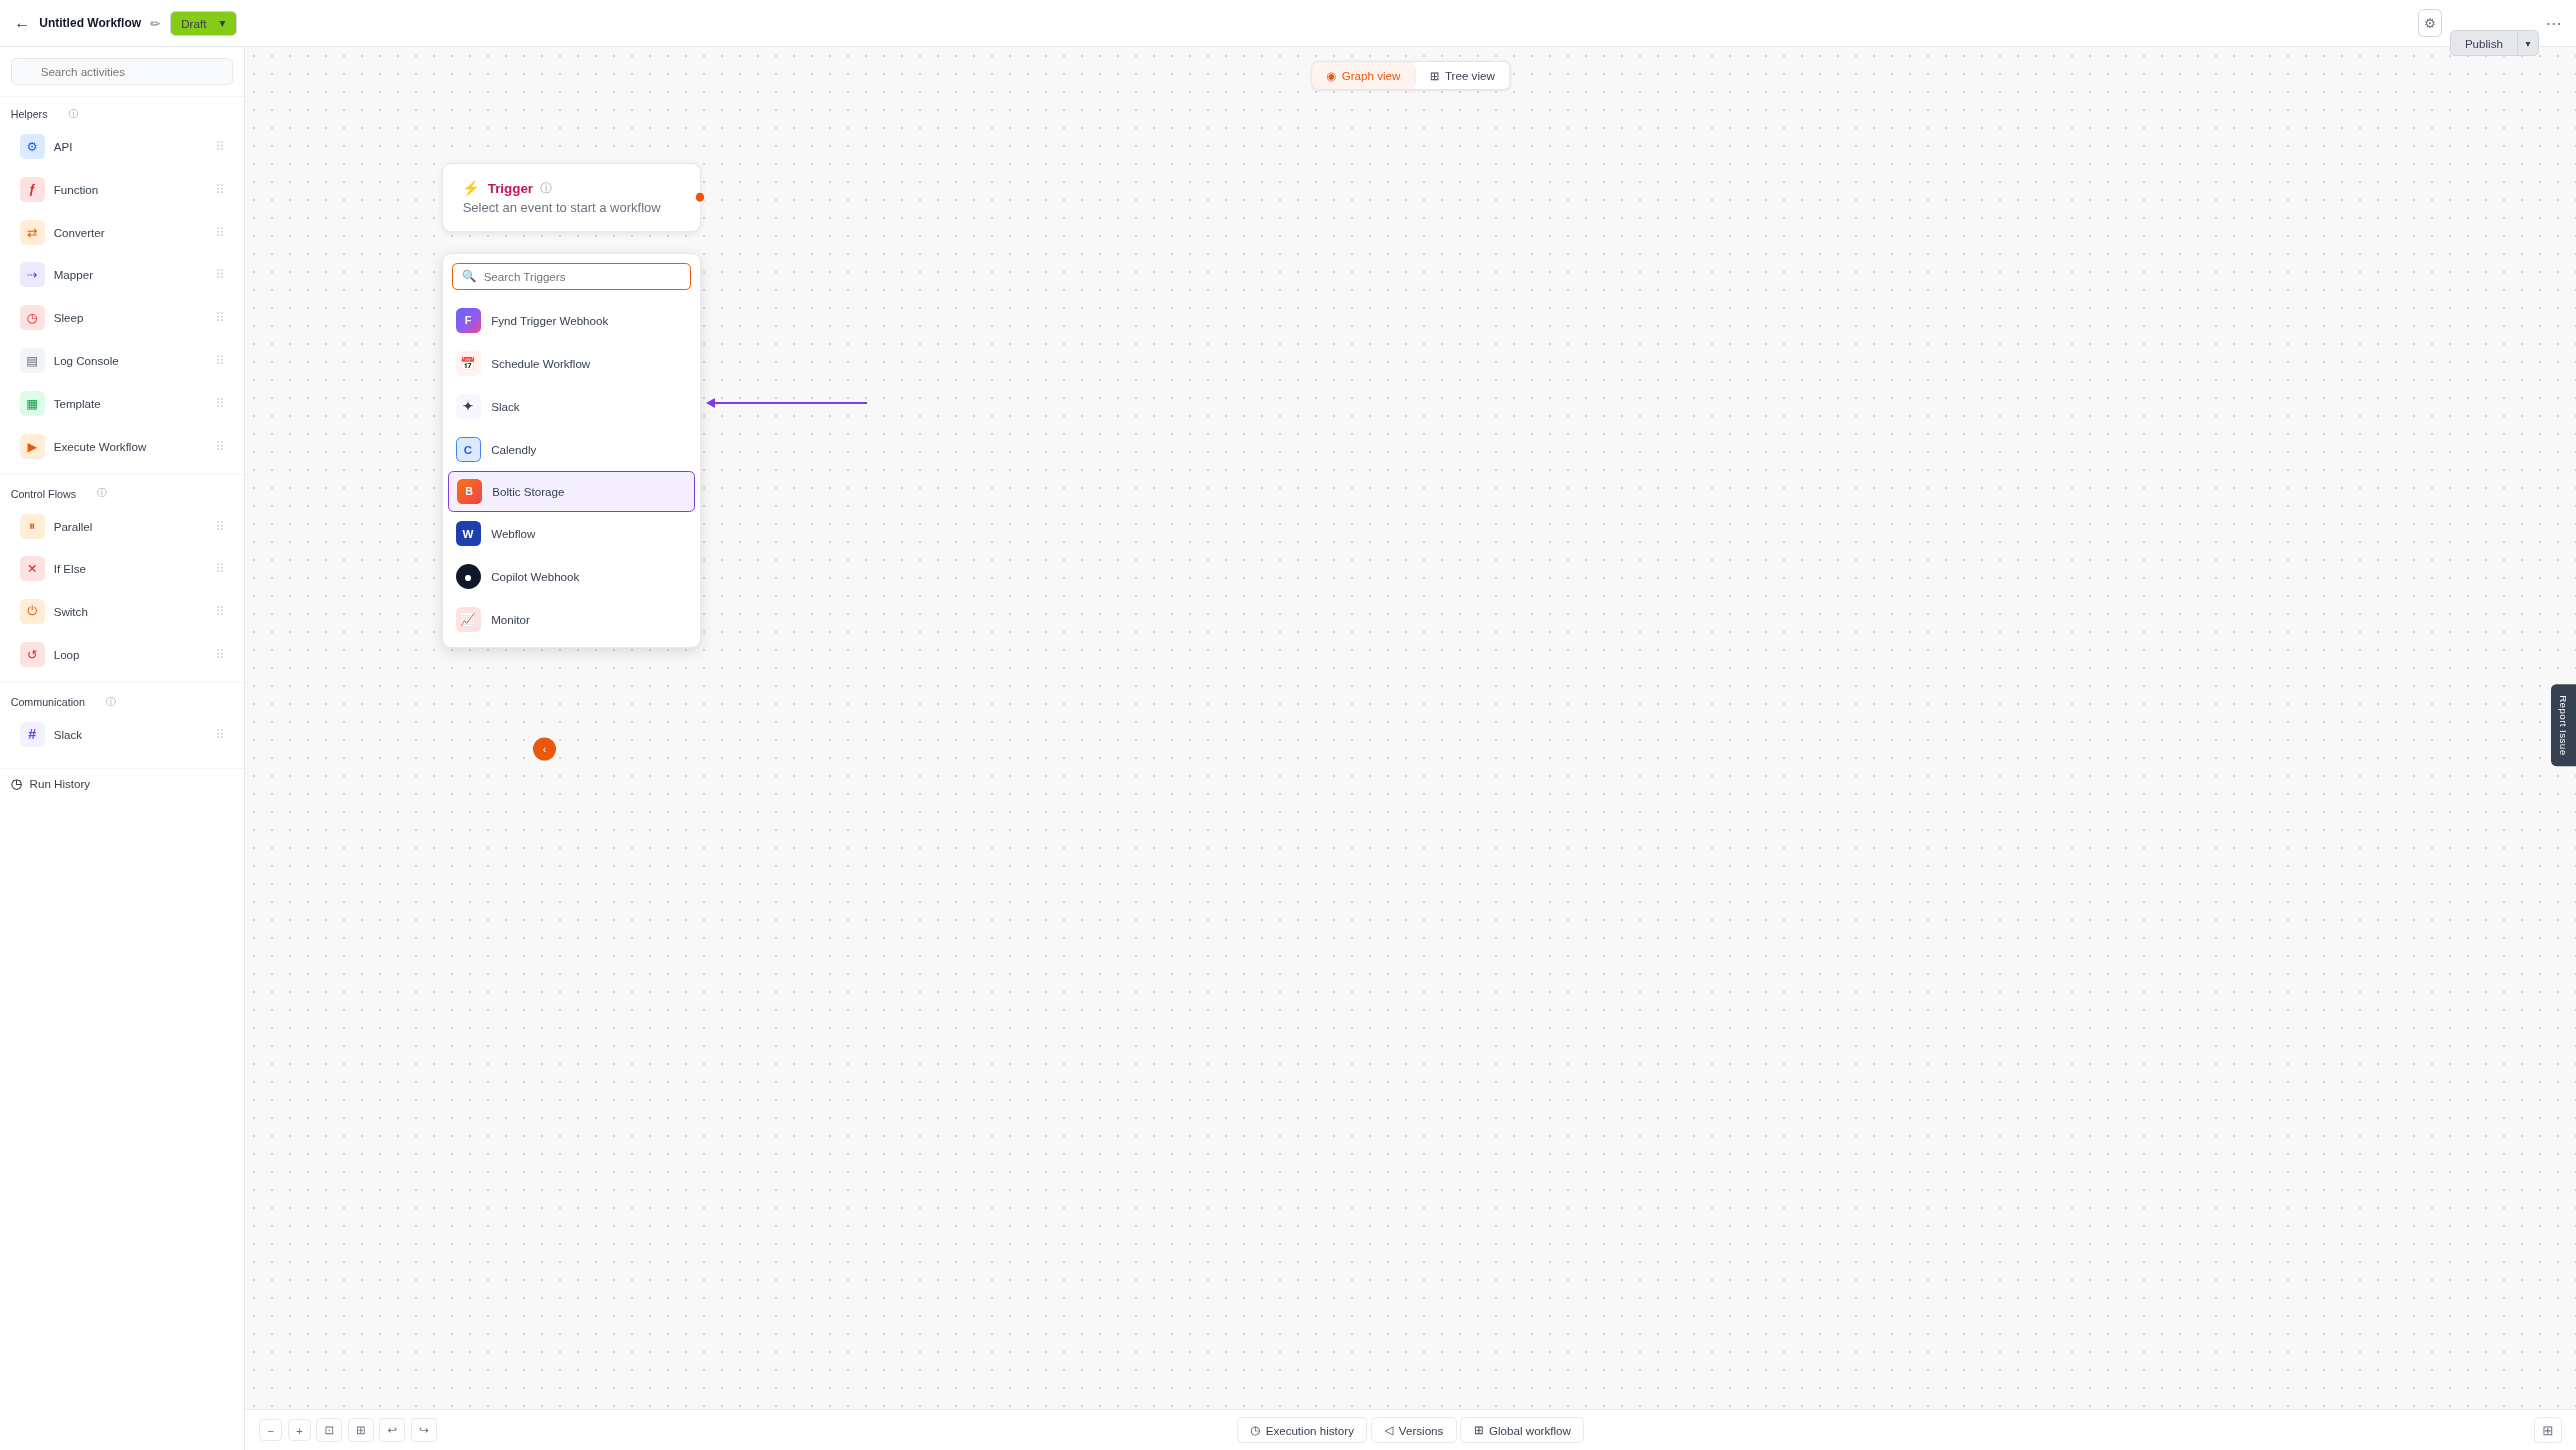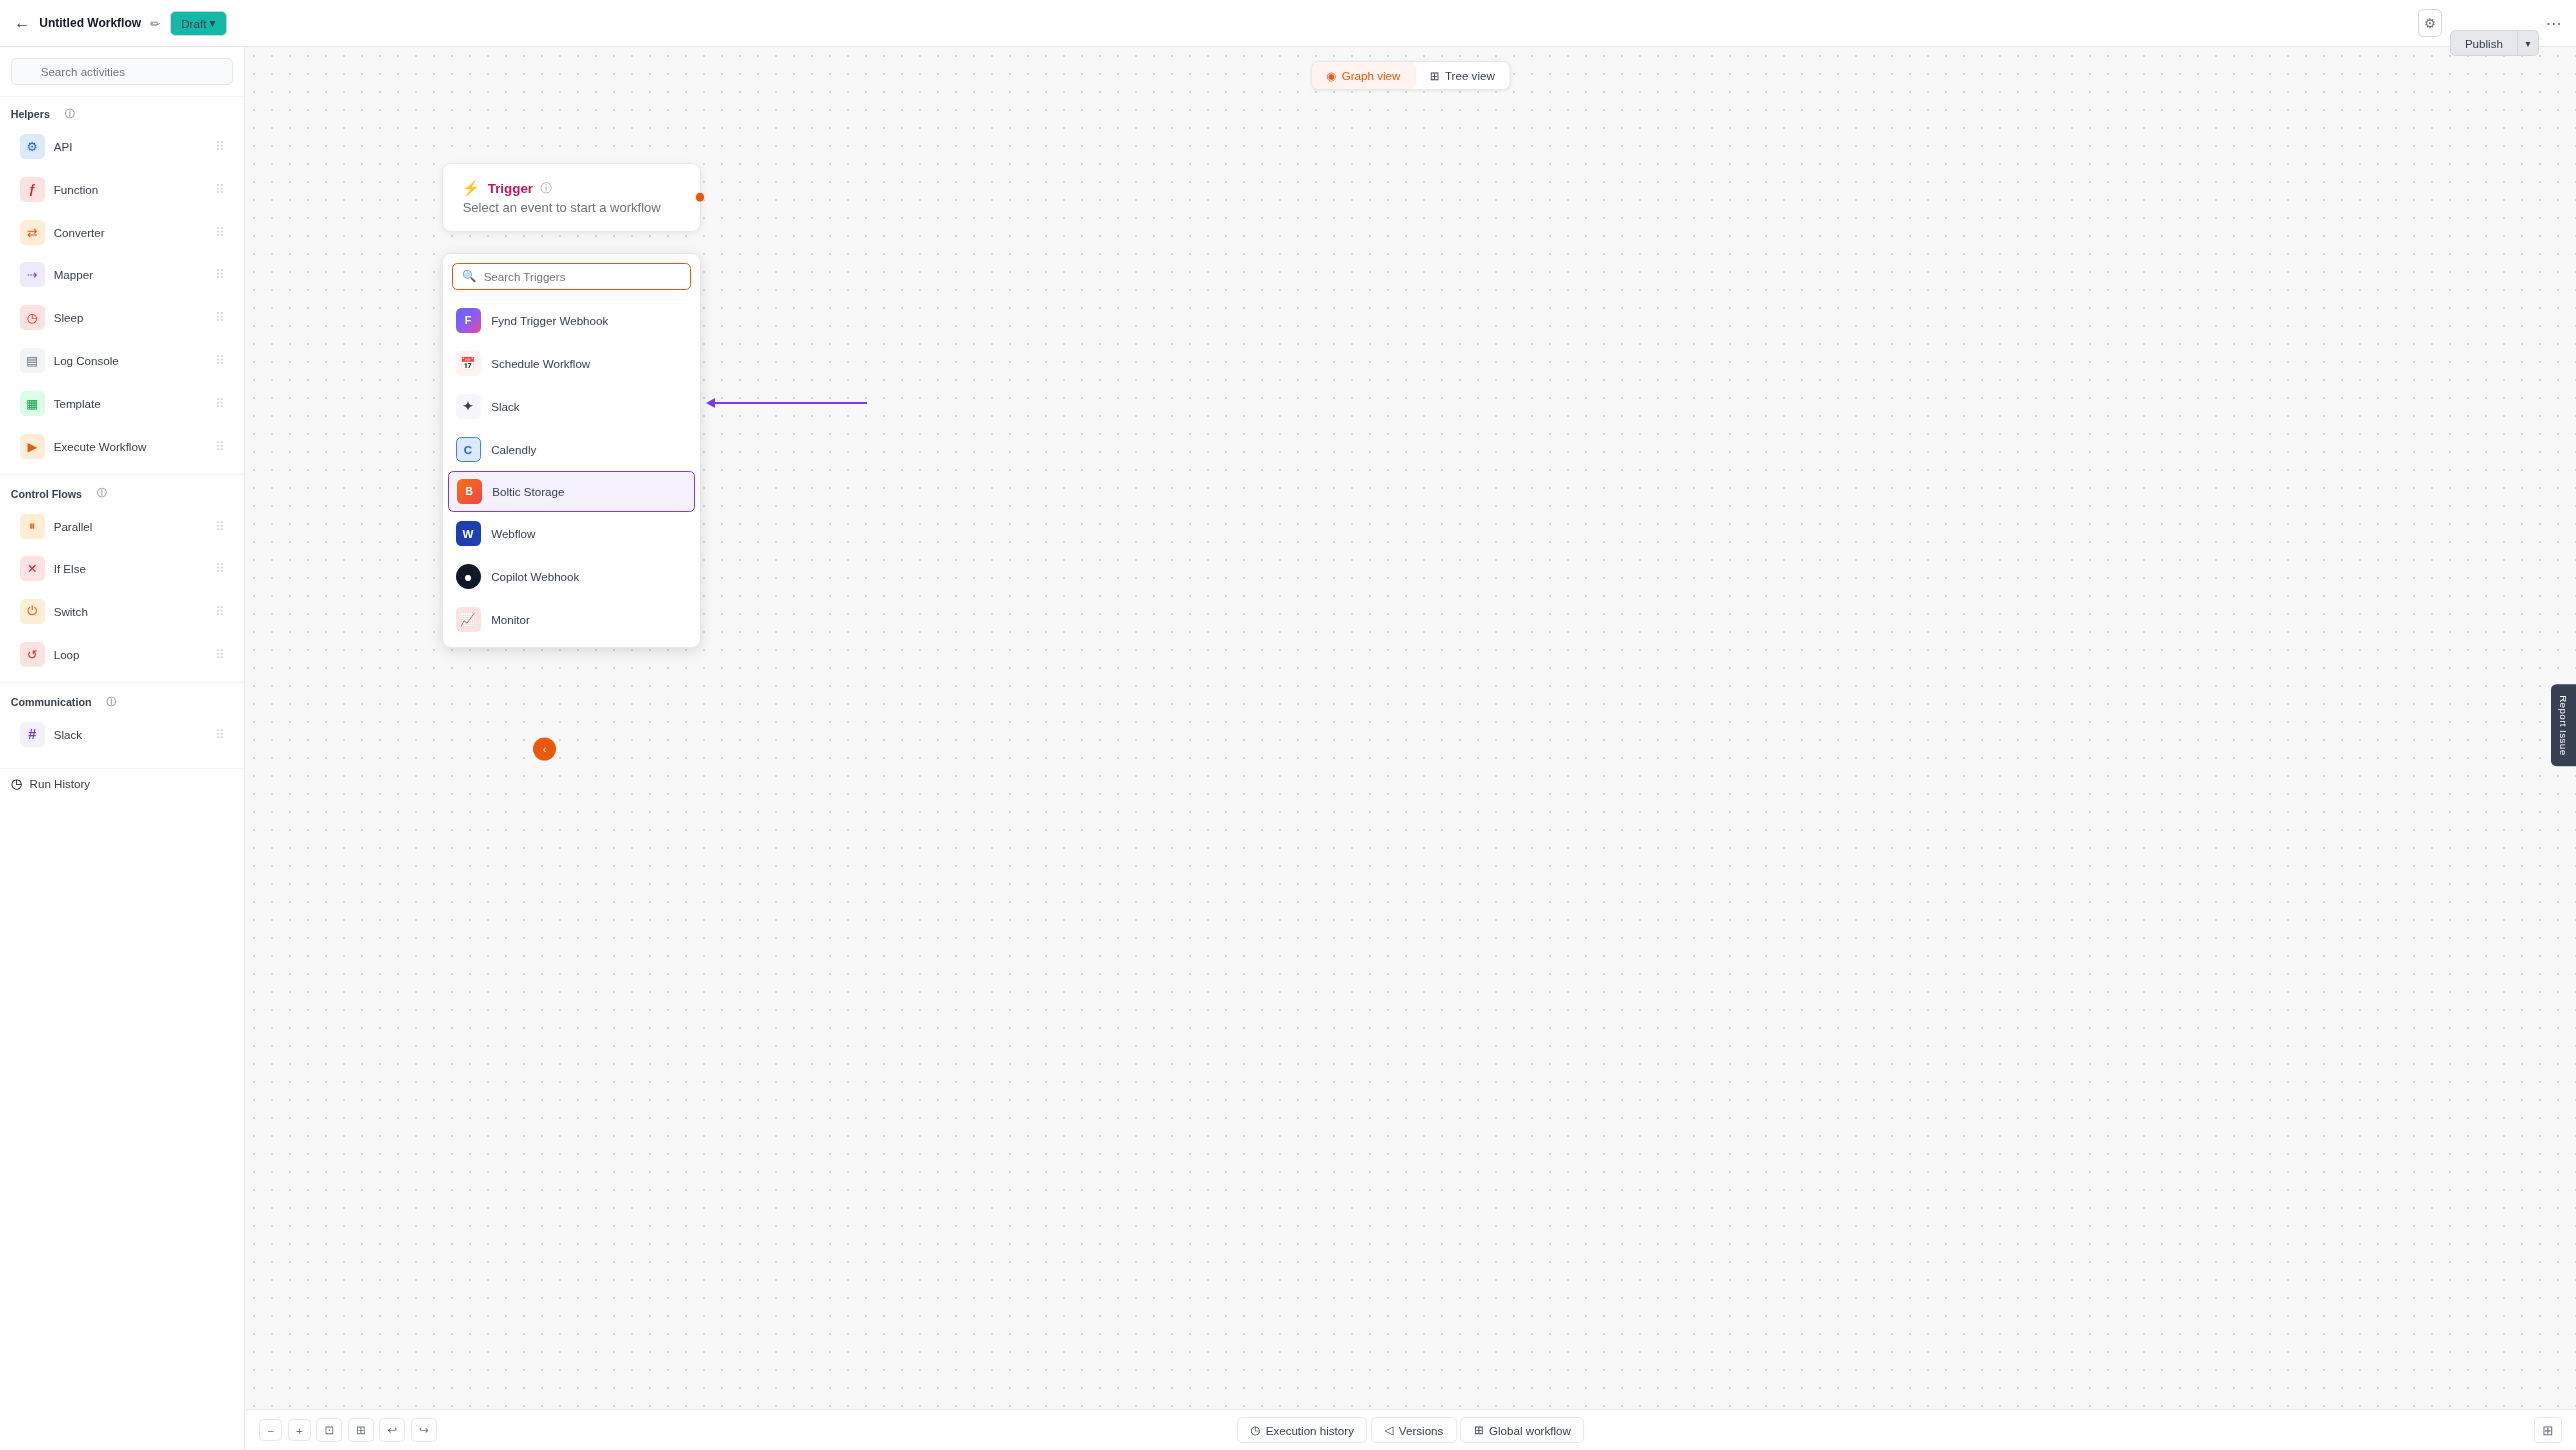--- a/index.html
+++ b/index.html
@@ -9,23 +9,23 @@
     .header {
       display: flex; align-items: center; justify-content: space-between;
       background: #fff; border-bottom: 0.9px solid #e5e7eb;
       padding: 0 14.3px; height: 47px; flex-shrink: 0; z-index: 10;
     }
     .header-left { display: flex; align-items: center; gap: 9px; }
     .back-btn { background: none; border: none; cursor: pointer; font-size: 16px; color: #374151; display: flex; align-items: center; }
     .workflow-title { font-size: 12px; font-weight: 600; color: #111827; }
     .edit-icon { color: #6b7280; font-size: 12.5px; cursor: pointer; }
     .draft-btn {
-      display: flex; align-items: center; gap: 3px;
+      display: flex; align-items: center; gap: 13px;
       border: 0.9px solid #d1d5db; border-radius: 5.4px;
-      padding: 4.5px 10.7px; background: #14b8a6; cursor: pointer; font-size: 11.6px; color: #374151;
+      padding: 4.5px 10.7px; background: #84cc16; cursor: pointer; font-size: 11.6px; color: #374151;
     }
     .header-right { display: flex; align-items: center; gap: 7.2px; }
     .gear-btn { background: none; border: 0.9px solid #d1d5db; border-radius: 5.4px; padding: 5.4px; cursor: pointer; display: flex; align-items: center; justify-content: center; color: #6b7280; }
     .publish-btn {
       display: flex; align-items: center;
       background: #e5e7eb; border: 0.9px solid #d1d5db; border-radius: 5.4px;
       overflow: hidden; cursor: pointer; margin-top: 40px;
     }
     .publish-main { padding: 5.4px 14.3px; font-size: 11.6px; font-weight: 500; color: #374151; border-right: 0.9px solid #d1d5db; }
     .publish-arrow { padding: 5.4px 7.2px; font-size: 9.8px; color: #374151; }
@@ -45,22 +45,22 @@
     .search-input {
       width: 100%; padding: 6.3px 10.7px 6.3px 29px; border: 0.9px solid #e5e7eb;
       border-radius: 5.4px; font-size: 11.6px; color: #6b7280; background: #f9fafb;
       outline: none; position: relative;
     }
     .search-wrap { position: relative; }
     .search-wrap .s-icon { position: absolute; left: 9px; top: 50%; transform: translateY(-50%); color: #9ca3af; font-size: 11.6px; }
 
     .sidebar-section { padding: 10.7px 10.7px 3.6px; }
     .section-title {
-      font-size: 10.7px; font-weight: 700; color: #374151;
-      display: flex; align-items: center; gap: 15px; margin-bottom: 5.4px;
+      font-size: 10.7px; font-weight: 400; color: #374151;
+      display: flex; align-items: center; gap: 21px; margin-bottom: 5.4px;
     }
     .info-icon { color: #9ca3af; font-size: 9.8px; cursor: pointer; }
 
     .sidebar-item {
       display: flex; align-items: center; justify-content: space-between;
       padding: 8px 9px; border-radius: 5.4px; cursor: pointer; margin-bottom: 1.8px;
     }
     .sidebar-item-left { display: flex; align-items: center; gap: 9px; }
     .item-icon {
       width: 25px; height: 25px; border-radius: 5.4px; display: flex; align-items: center; justify-content: center; font-size: 12.5px; flex-shrink: 0;

